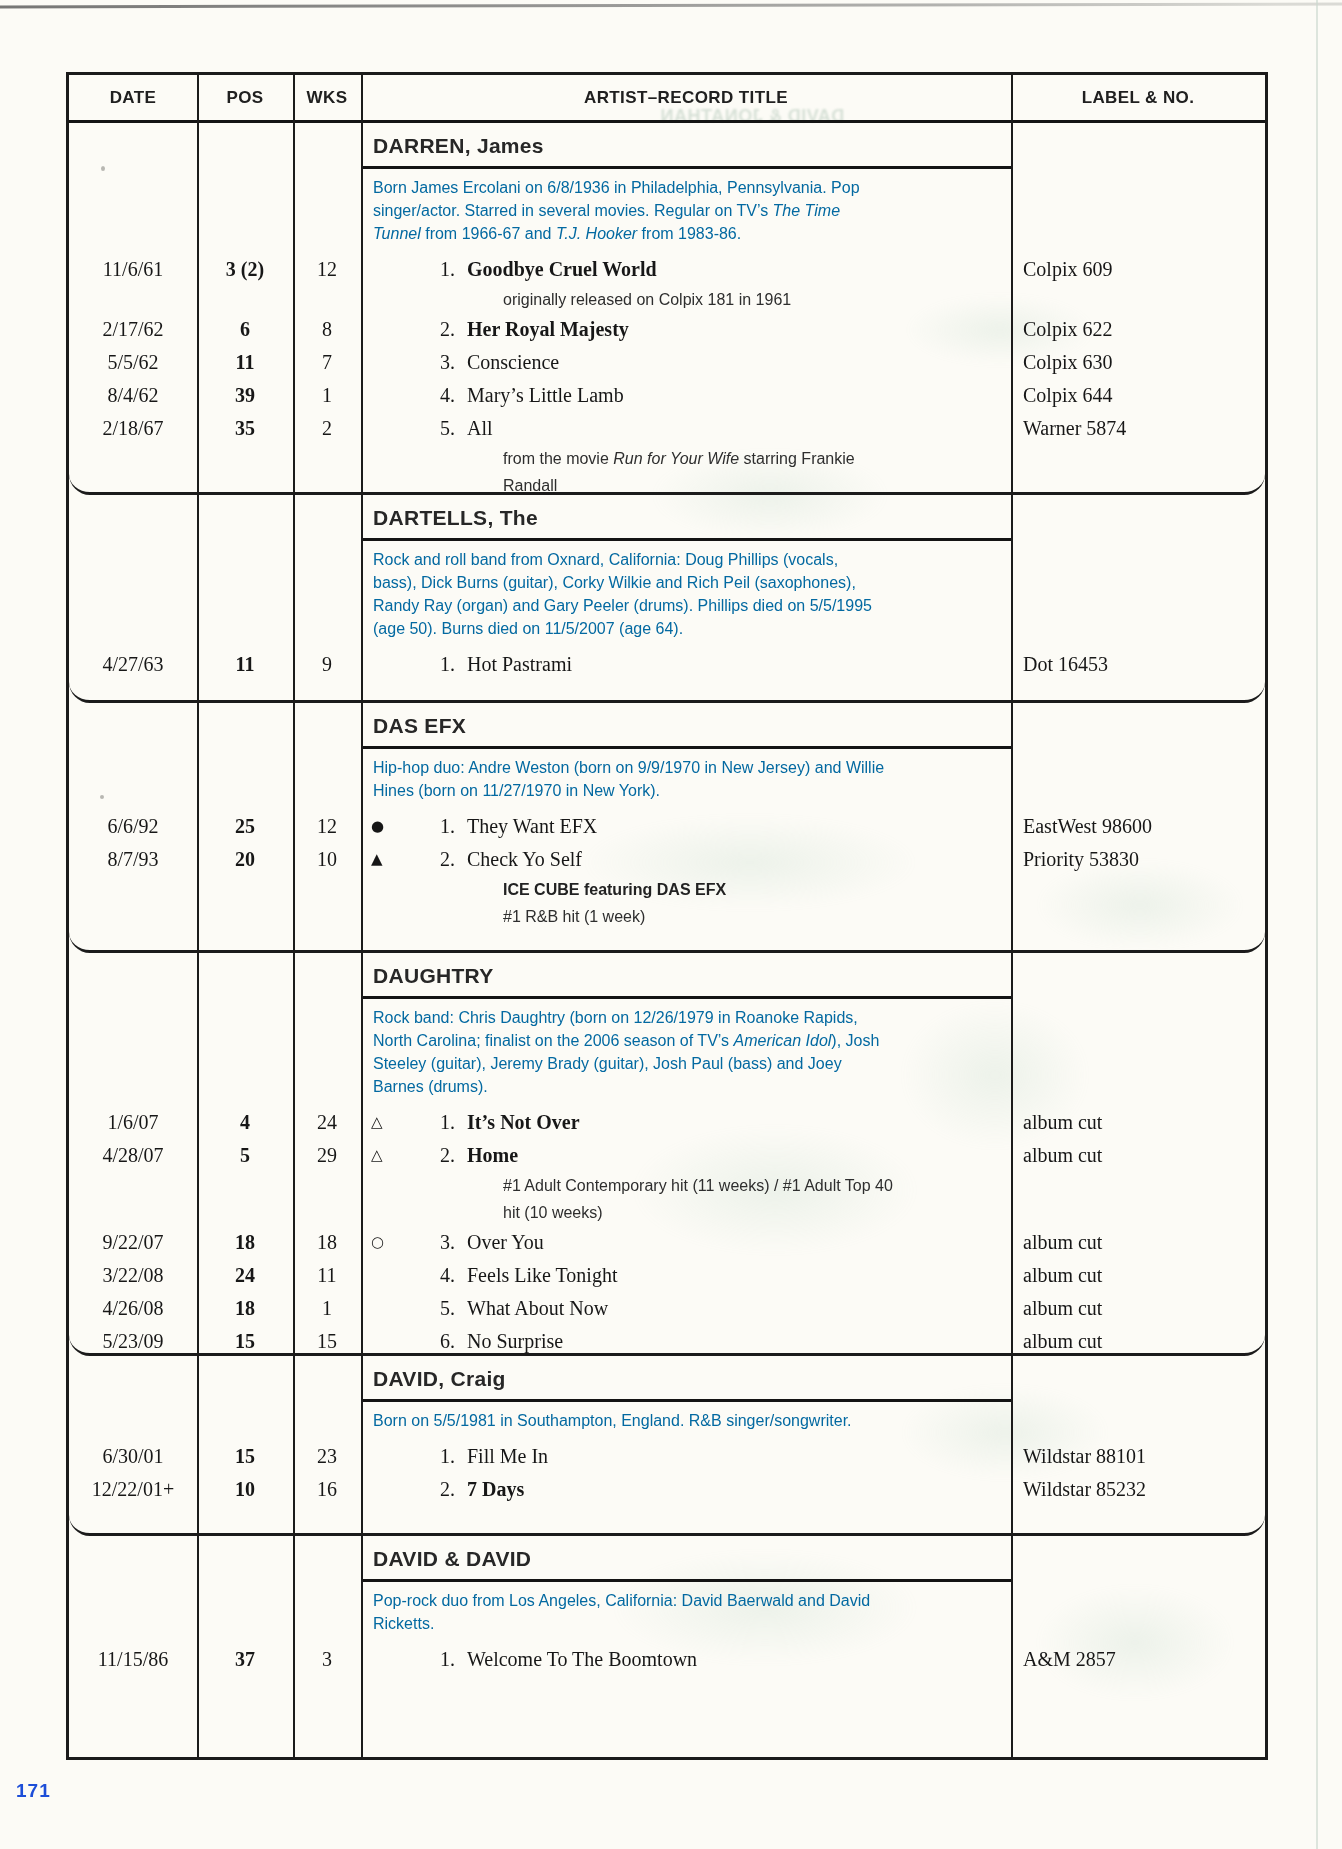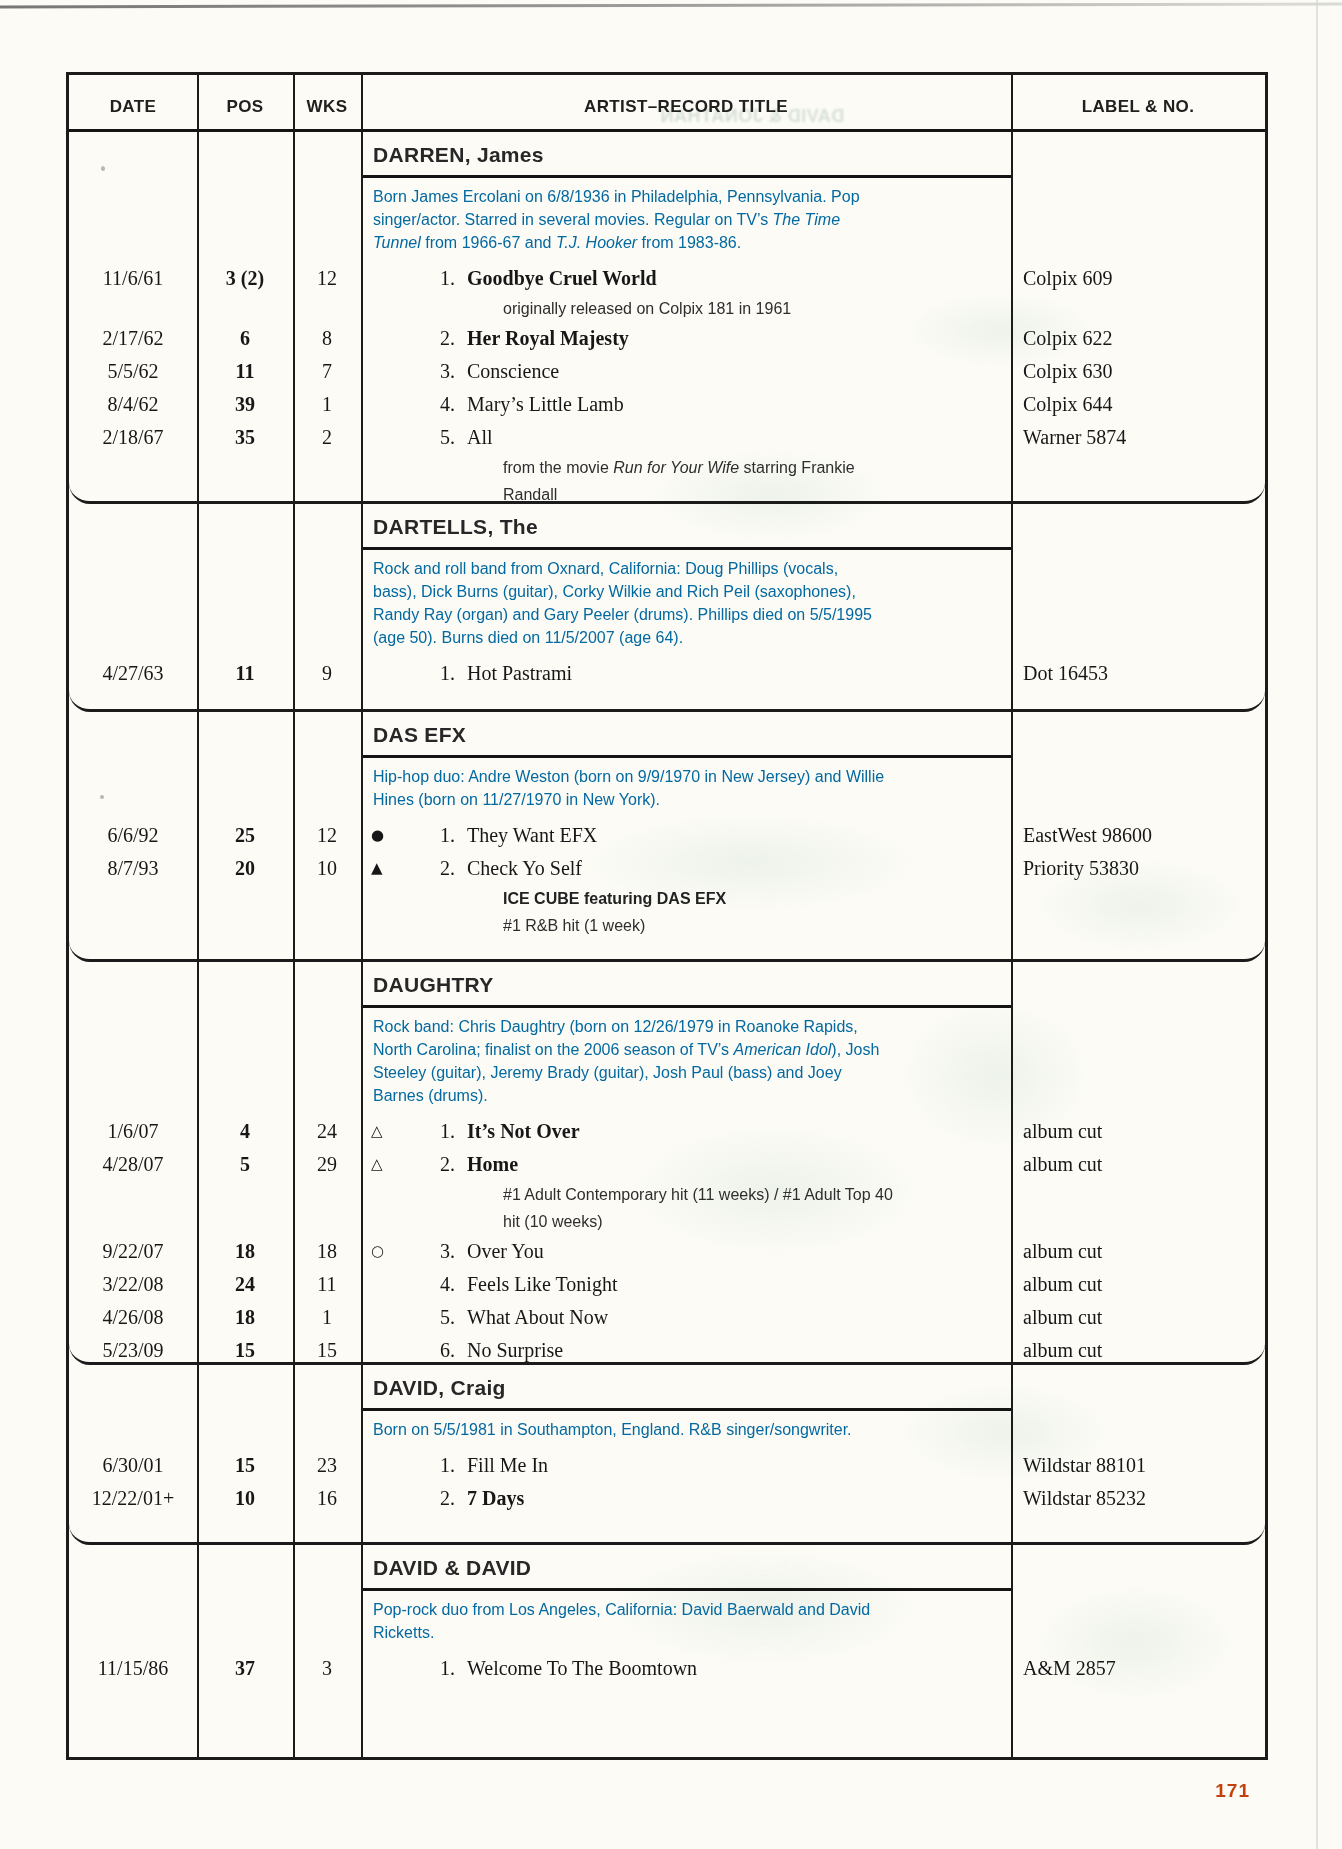--- a/index.html
+++ b/index.html
@@ -21,21 +21,21 @@
     filter:blur(1px); font-weight:700; font-size:18px; letter-spacing:.5px; white-space:nowrap; }
   .smudge { position:absolute; background:radial-gradient(ellipse at center, #b7d2c0 0%, rgba(183,210,192,0) 70%);
     opacity:.22; filter:blur(5px); }
 
   
   .table { position:absolute; left:66px; top:72px; width:1202px; height:1688px;
     border:3px solid #1b1b1b; box-sizing:border-box; }
   .vline { position:absolute; top:0; bottom:0; width:2px; background:#1b1b1b; }
   .vl-1 { left:128px; } .vl-2 { left:224px; } .vl-3 { left:292px; } .vl-4 { left:942px; }
 
-  .header-row { display:flex; height:48px; border-bottom:3px solid #141414; align-items:center; box-sizing:border-box;margin-top:9px; }
+  .header-row { display:flex; height:48px; border-bottom:3px solid #141414; align-items:center; box-sizing:border-box; }
   .hcell { text-align:center; font-weight:700; font-size:17px; letter-spacing:.4px; color:#202020; }
   .w-date { width:128px; } .w-pos { width:96px; } .w-wks { width:68px; }
   .w-artist { width:650px; } .w-label { width:254px; }
 
   .section { position:relative; border-bottom:3px solid #1b1b1b; box-sizing:border-box; overflow:hidden;border-radius:21px; }
   .section:last-child { border-bottom:none; }
 
   .name-band { margin-left:292px; width:650px; box-sizing:border-box;
     padding:11px 0 0 12px; height:46px; border-bottom:3px solid #141414; }
   .artist-name { font-size:21px; font-weight:700; letter-spacing:.3px; color:#272727; }
@@ -53,22 +53,22 @@
   .c-artist { width:650px; box-sizing:border-box; padding-left:10px; display:flex; }
   .c-label { width:254px; box-sizing:border-box; padding-left:12px; }
   .sym { width:38px; font-size:15px; font-family:"DejaVu Sans", sans-serif; color:#161616; }
   .num { width:46px; text-align:right; margin-right:12px; }
   .title.bold { font-weight:700; }
 
   .note-block { margin-left:434px; max-width:400px; font-size:16px; line-height:27px; color:#2e2e2e; }
   .note-block.bold { font-weight:700; font-size:16px; color:#222; }
   .note-block .it { font-style:italic; }
 
-  .page-number { position:absolute; top:1780px; left:0; width:1250px; text-align:right;
-    font-size:19px; font-weight:700; letter-spacing:1px; color:#c2410c; }
+  .page-number { position:absolute; top:1780px; left:16px; width:1250px; text-align:left;
+    font-size:19px; font-weight:700; letter-spacing:1px; color:#1d4ed8; }
 </style>
 </head>
 <body>
 
 <div class="page">
 
   <div class="scan-top-line"></div>
   <div class="scan-right-line"></div>
   <div class="speck" style="left:101px;top:166px;width:4px;height:5px;"></div>
   <div class="speck" style="left:100px;top:795px;width:4px;height:4px;"></div>

